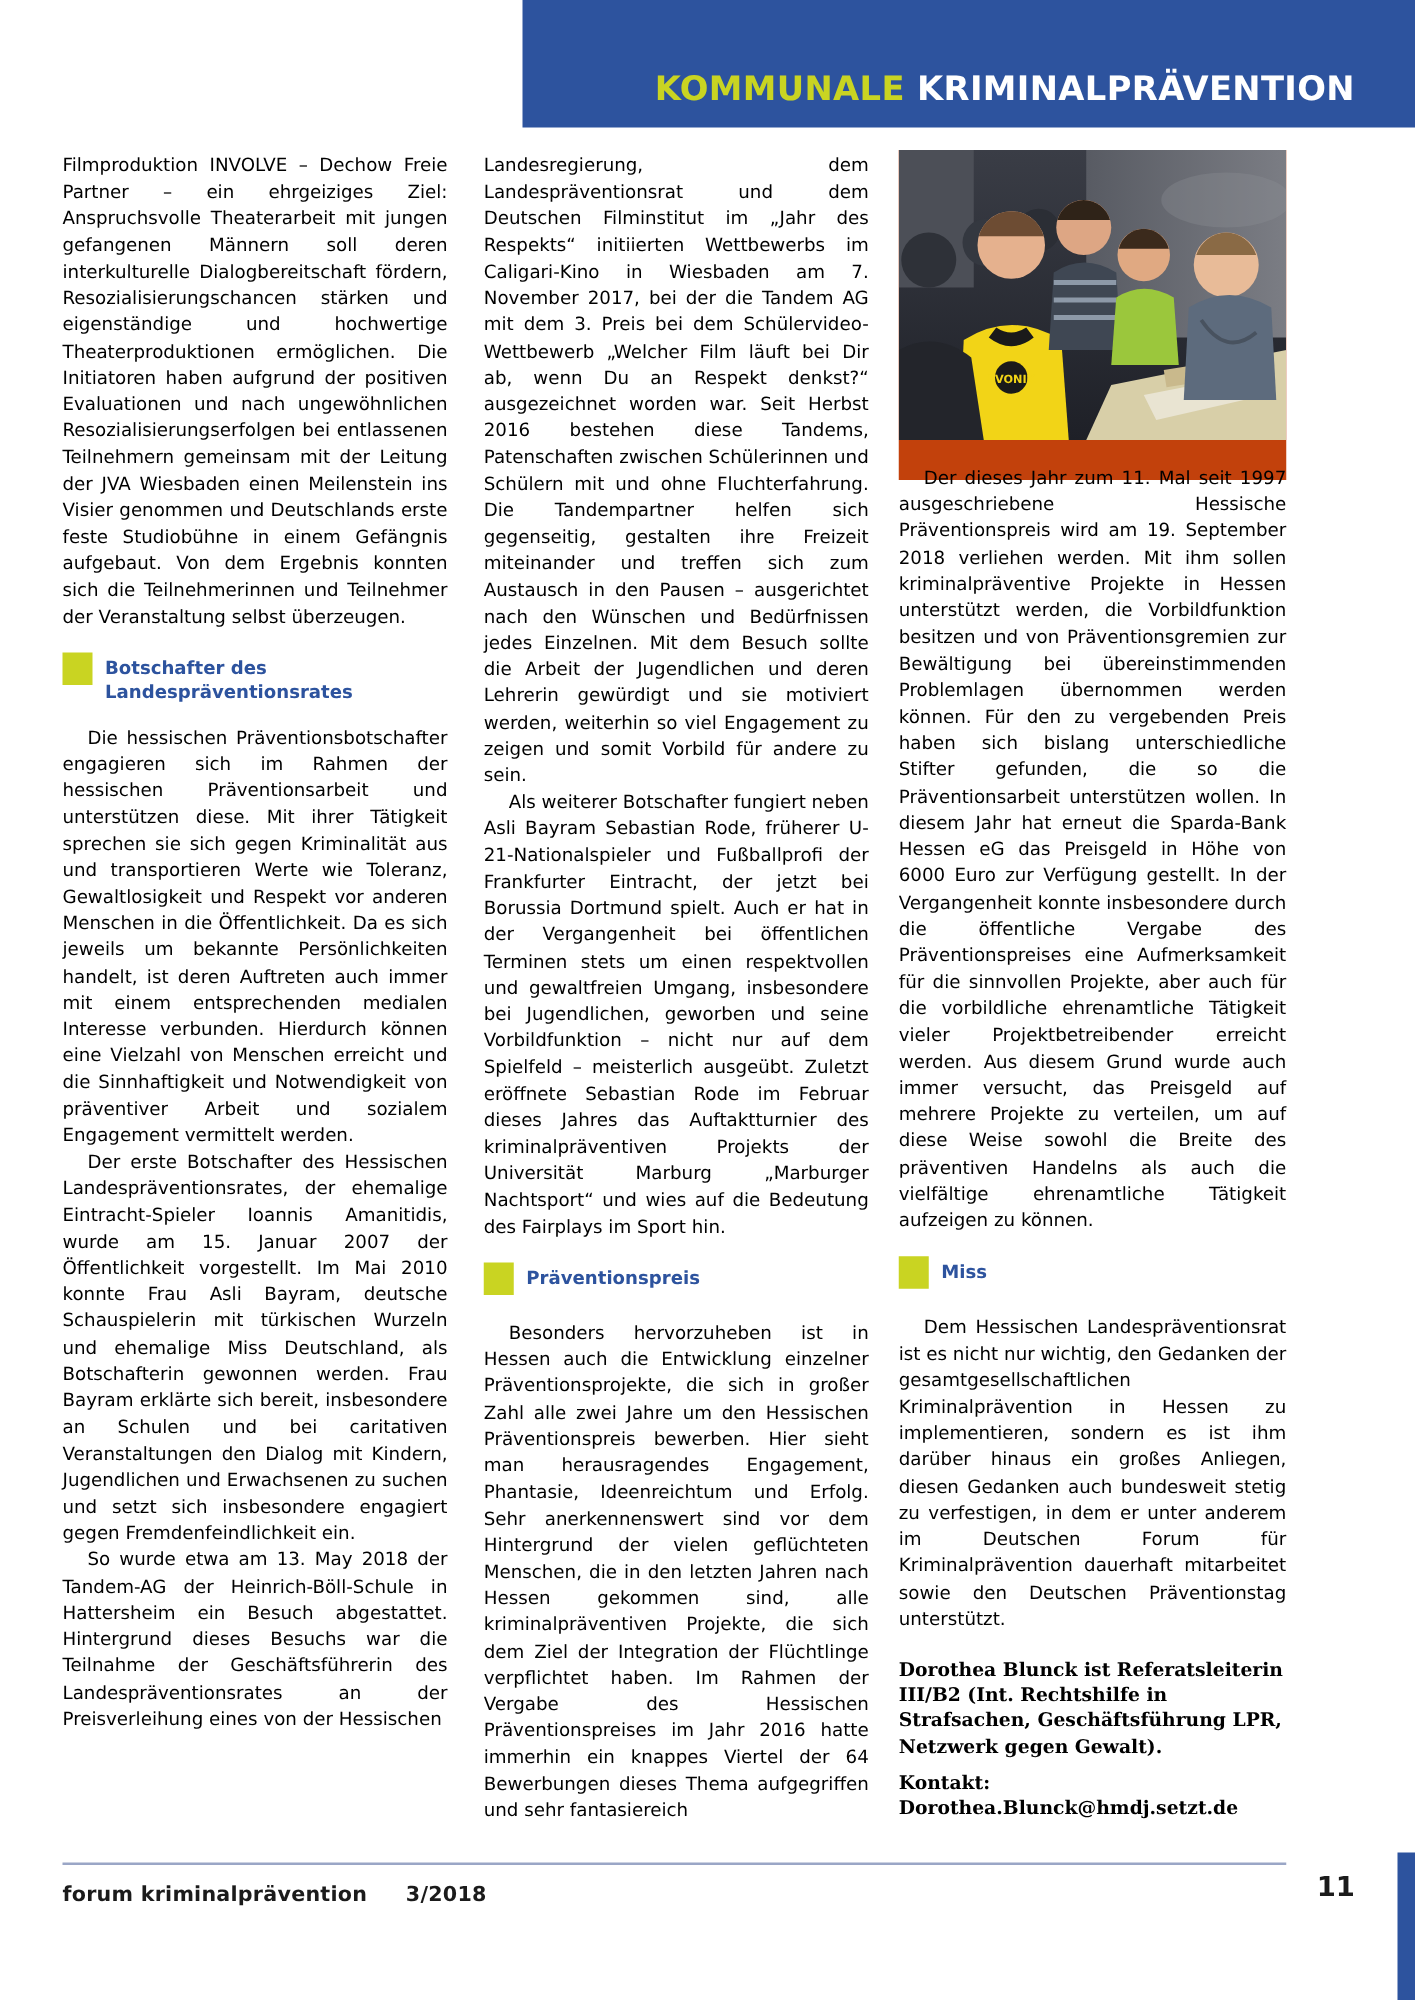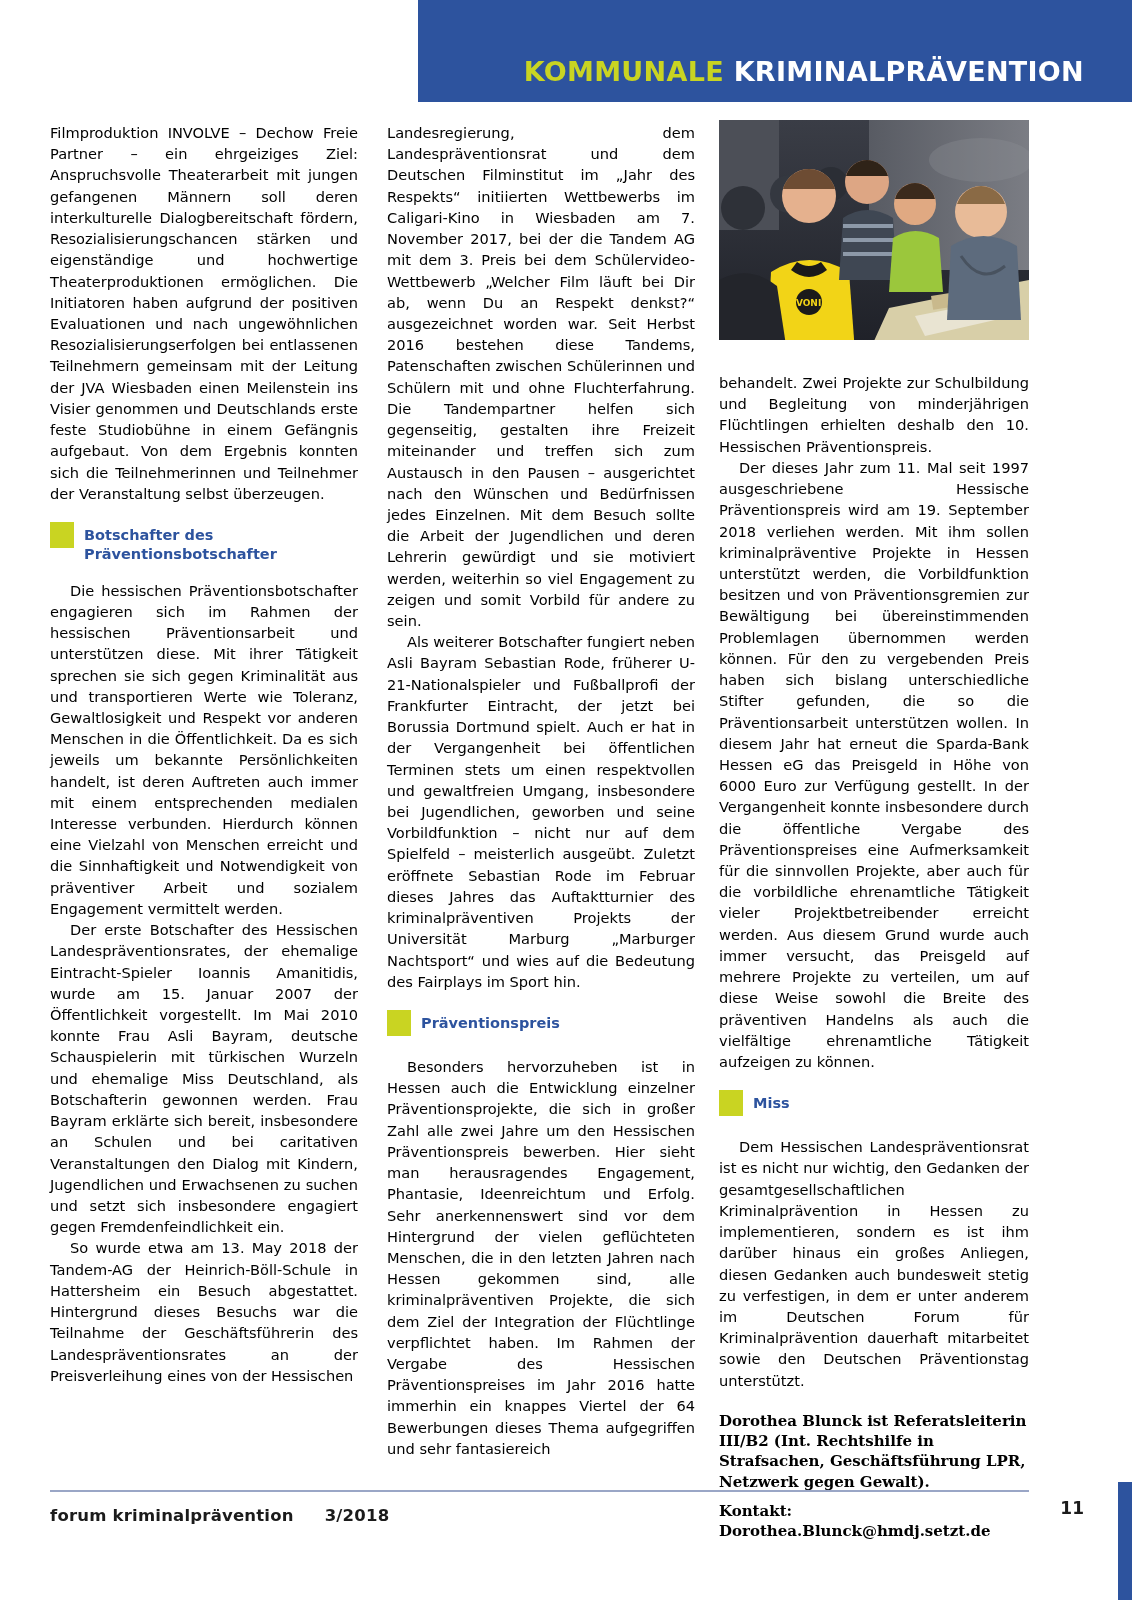--- a/index.html
+++ b/index.html
@@ -68,23 +68,23 @@
   .col-1 { left: 50px; }
   .col-2 { left: 387px; }
   .col-3 { left: 719px; top: 372px; width: 310px; }
 
   
   .photo {
     position: absolute;
     left: 719px;
     top: 120px;
     width: 310px;
-    height: 220px;
+    height: 264px;
     overflow: hidden;
-    background: #14b8a6;
+    background: #c2410c;
   }
   .photo svg { display: block; }
 
   
   .subhead {
     position: relative;
     margin: 22px 0 16px 0;
     padding-left: 34px;
     min-height: 26px;
   }
@@ -133,21 +133,21 @@
     font-size: 16.5px;
     font-weight: bold;
     color: #1b1b1b;
     letter-spacing: 0.2px;
   }
   .footer-left .issue { margin-left: 31px; }
   .page-num {
     position: absolute;
     right: 48px;
     top: 1498px;
-    font-size: 17px;
+    font-size: 22px;
     font-weight: bold;
     color: #1b1b1b;
   }
   .footer-bar {
     position: absolute;
     right: 0;
     top: 1482px;
     width: 14px;
     height: 118px;
     background: #2d539e;
@@ -212,42 +212,41 @@
       <path d="M0 232 L0 160 q30 -16 58 6 l10 66 z" fill="#23252b"></path>
       <ellipse cx="262" cy="40" rx="52" ry="22" fill="#8b8e95" opacity="0.35"></ellipse>
     </svg>
   </div>
 
   <div class="col col-1">
     <p class="first">Filmproduktion INVOLVE – Dechow Freie Partner – ein ehrgeiziges Ziel: Anspruchsvolle Theaterarbeit mit jungen gefangenen Männern soll deren interkulturelle Dialogbereitschaft fördern, Resozialisierungschancen stärken und eigenständige und hochwertige Theaterproduktionen ermöglichen. Die Initiatoren haben aufgrund der positiven Evaluationen und nach ungewöhnlichen Resozialisierungserfolgen bei entlassenen Teilnehmern gemeinsam mit der Leitung der JVA Wiesbaden einen Meilenstein ins Visier genommen und Deutschlands erste feste Studiobühne in einem Gefängnis aufgebaut. Von dem Ergebnis konnten sich die Teilnehmerinnen und Teilnehmer der Veranstaltung selbst überzeugen.</p>
 
     <div class="subhead">
       <span class="mark"></span>
-      <span class="txt">Botschafter des Präventionsbotschafter</span>
+      <span class="txt">Botschafter des Landespräventionsrates</span>
     </div>
 
     <p>Die hessischen Präventionsbotschafter engagieren sich im Rahmen der hessischen Präventionsarbeit und unterstützen diese. Mit ihrer Tätigkeit sprechen sie sich gegen Kriminalität aus und transportieren Werte wie Toleranz, Gewaltlosigkeit und Respekt vor anderen Menschen in die Öffentlichkeit. Da es sich jeweils um bekannte Persönlichkeiten handelt, ist deren Auftreten auch immer mit einem entsprechenden medialen Interesse verbunden. Hierdurch können eine Vielzahl von Menschen erreicht und die Sinnhaftigkeit und Notwendigkeit von präventiver Arbeit und sozialem Engagement vermittelt werden.</p>
     <p>Der erste Botschafter des Hessischen Landespräventionsrates, der ehemalige Eintracht-Spieler Ioannis Amanitidis, wurde am 15. Januar 2007 der Öffentlichkeit vorgestellt. Im Mai 2010 konnte Frau Asli Bayram, deutsche Schauspielerin mit türkischen Wurzeln und ehemalige Miss Deutschland, als Botschafterin gewonnen werden. Frau Bayram erklärte sich bereit, insbesondere an Schulen und bei caritativen Veranstaltungen den Dialog mit Kindern, Jugendlichen und Erwachsenen zu suchen und setzt sich insbesondere engagiert gegen Fremdenfeindlichkeit ein.</p>
     <p>So wurde etwa am 13. May 2018 der Tandem-AG der Heinrich-Böll-Schule in Hattersheim ein Besuch abgestattet. Hintergrund dieses Besuchs war die Teilnahme der Geschäftsführerin des Landespräventionsrates an der Preisverleihung eines von der Hessischen</p>
   </div>
 
   <div class="col col-2">
     <p class="first">Landesregierung, dem Landespräventionsrat und dem Deutschen Filminstitut im „Jahr des Respekts“ initiierten Wettbewerbs im Caligari-Kino in Wiesbaden am 7. November 2017, bei der die Tandem AG mit dem 3. Preis bei dem Schülervideo-Wettbewerb „Welcher Film läuft bei Dir ab, wenn Du an Respekt denkst?“ ausgezeichnet worden war. Seit Herbst 2016 bestehen diese Tandems, Patenschaften zwischen Schülerinnen und Schülern mit und ohne Fluchterfahrung. Die Tandempartner helfen sich gegenseitig, gestalten ihre Freizeit miteinander und treffen sich zum Austausch in den Pausen – ausgerichtet nach den Wünschen und Bedürfnissen jedes Einzelnen. Mit dem Besuch sollte die Arbeit der Jugendlichen und deren Lehrerin gewürdigt und sie motiviert werden, weiterhin so viel Engagement zu zeigen und somit Vorbild für andere zu sein.</p>
     <p>Als weiterer Botschafter fungiert neben Asli Bayram Sebastian Rode, früherer U-21-Nationalspieler und Fußballprofi der Frankfurter Eintracht, der jetzt bei Borussia Dortmund spielt. Auch er hat in der Vergangenheit bei öffentlichen Terminen stets um einen respektvollen und gewaltfreien Umgang, insbesondere bei Jugendlichen, geworben und seine Vorbildfunktion – nicht nur auf dem Spielfeld – meisterlich ausgeübt. Zuletzt eröffnete Sebastian Rode im Februar dieses Jahres das Auftaktturnier des kriminalpräventiven Projekts der Universität Marburg „Marburger Nachtsport“ und wies auf die Bedeutung des Fairplays im Sport hin.</p>
 
     <div class="subhead">
       <span class="mark"></span>
       <span class="txt">Präventionspreis</span>
     </div>
 
     <p>Besonders hervorzuheben ist in Hessen auch die Entwicklung einzelner Präventionsprojekte, die sich in großer Zahl alle zwei Jahre um den Hessischen Präventionspreis bewerben. Hier sieht man herausragendes Engagement, Phantasie, Ideenreichtum und Erfolg. Sehr anerkennenswert sind vor dem Hintergrund der vielen geflüchteten Menschen, die in den letzten Jahren nach Hessen gekommen sind, alle kriminalpräventiven Projekte, die sich dem Ziel der Integration der Flüchtlinge verpflichtet haben. Im Rahmen der Vergabe des Hessischen Präventionspreises im Jahr 2016 hatte immerhin ein knappes Viertel der 64 Bewerbungen dieses Thema aufgegriffen und sehr fantasiereich</p>
   </div>
 
   <div class="col col-3">
-    <p class="first">behandelt. Zwei Projekte zur Schulbildung und Begleitung von minderjährigen Flüchtlingen erhielten deshalb den 10. Hessischen Präventionspreis.</p>
     <p>Der dieses Jahr zum 11. Mal seit 1997 ausgeschriebene Hessische Präventionspreis wird am 19. September 2018 verliehen werden. Mit ihm sollen kriminalpräventive Projekte in Hessen unterstützt werden, die Vorbildfunktion besitzen und von Präventionsgremien zur Bewältigung bei übereinstimmenden Problemlagen übernommen werden können. Für den zu vergebenden Preis haben sich bislang unterschiedliche Stifter gefunden, die so die Präventionsarbeit unterstützen wollen. In diesem Jahr hat erneut die Sparda-Bank Hessen eG das Preisgeld in Höhe von 6000 Euro zur Verfügung gestellt. In der Vergangenheit konnte insbesondere durch die öffentliche Vergabe des Präventionspreises eine Aufmerksamkeit für die sinnvollen Projekte, aber auch für die vorbildliche ehrenamtliche Tätigkeit vieler Projektbetreibender erreicht werden. Aus diesem Grund wurde auch immer versucht, das Preisgeld auf mehrere Projekte zu verteilen, um auf diese Weise sowohl die Breite des präventiven Handelns als auch die vielfältige ehrenamtliche Tätigkeit aufzeigen zu können.</p>
 
     <div class="subhead">
       <span class="mark"></span>
       <span class="txt">Miss</span>
     </div>
 
     <p>Dem Hessischen Landespräventionsrat ist es nicht nur wichtig, den Gedanken der gesamtgesellschaftlichen Kriminalprävention in Hessen zu implementieren, sondern es ist ihm darüber hinaus ein großes Anliegen, diesen Gedanken auch bundesweit stetig zu verfestigen, in dem er unter anderem im Deutschen Forum für Kriminalprävention dauerhaft mitarbeitet sowie den Deutschen Präventionstag unterstützt.</p>
 
     <div class="footnote">

